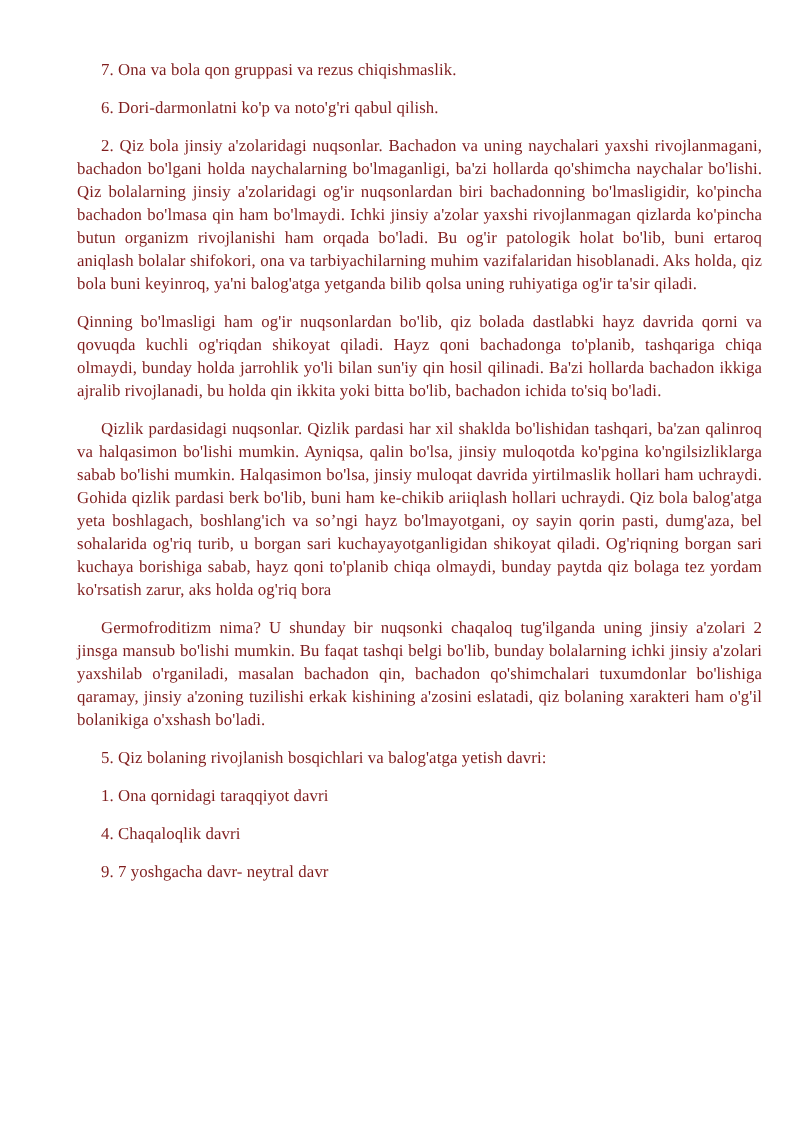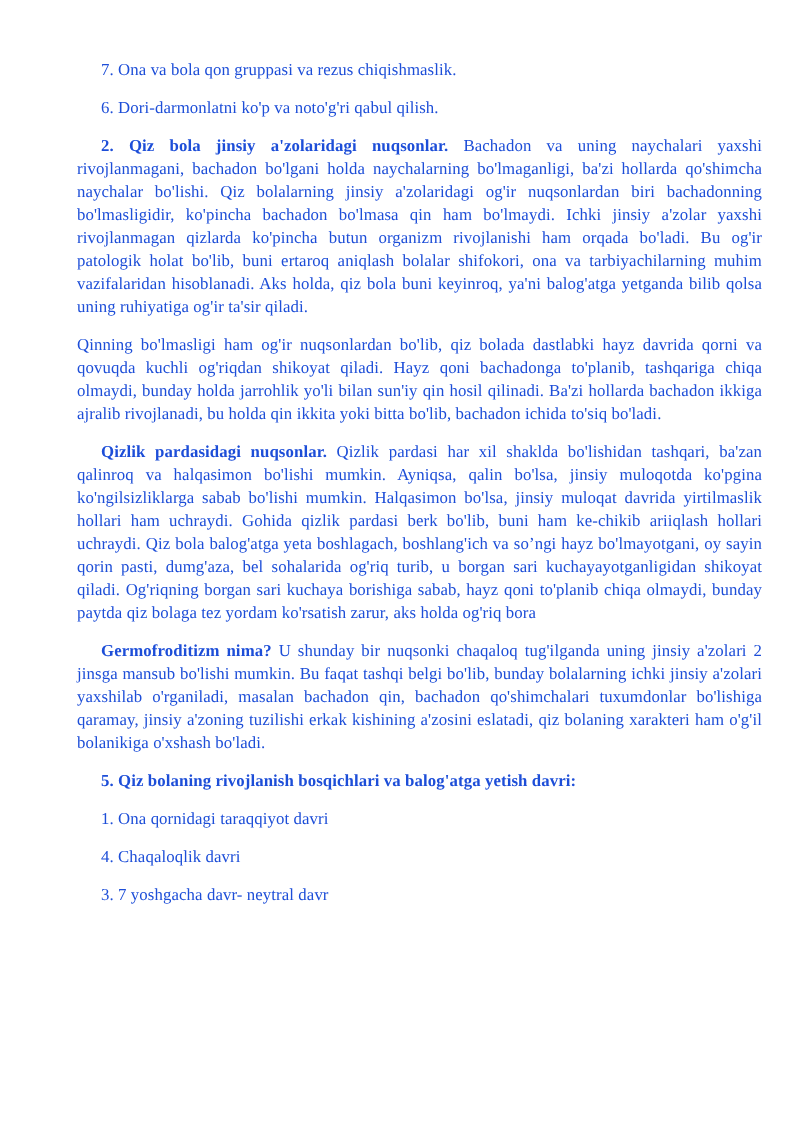--- a/index.html
+++ b/index.html
@@ -19,30 +19,30 @@
     height: 1131px;
     padding: 58px 38px 40px 77px;
     background: #ffffff;
     color: #2e2e2e;
   }
   .para {
     margin: 0 0 15px 0;
     font-size: 16.8px;
     line-height: 23px;
     letter-spacing: 0.1px;
-    color: #1d4ed8;
+    color: #7f1d1d;
   }
   .para.justify {
     text-align: justify;
   }
   .para.indent {
     text-indent: 24px;
   }
   .para b {
-    font-weight: bold;
+    font-weight: normal;
   }
   
   .page {
     text-rendering: geometricPrecision;
     -webkit-font-smoothing: antialiased;
   }
 </style>
 </head>
 <body>
 
@@ -61,15 +61,15 @@
 
 
   <p class="para justify indent"><b>Germofroditizm nima?</b><span> U shunday bir nuqsonki chaqaloq tug'ilganda uning jinsiy a'zolari 2 jinsga mansub bo'lishi mumkin. Bu faqat tashqi belgi bo'lib, bunday bolalarning ichki jinsiy a'zolari yaxshilab o'rganiladi, masalan bachadon qin, bachadon qo'shimchalari tuxumdonlar bo'lishiga qaramay, jinsiy a'zoning tuzilishi erkak kishining a'zosini eslatadi, qiz bolaning xarakteri ham o'g'il bolanikiga o'xshash bo'ladi.</span></p>
 
   <p class="para indent"><b>5. Qiz bolaning rivojlanish bosqichlari va balog'atga yetish davri:</b></p>
 
   <p class="para indent">1. Ona qornidagi taraqqiyot davri</p>
 
   <p class="para indent">4. Chaqaloqlik davri</p>
 
-  <p class="para indent">3. 7 yoshgacha davr- neytral davr</p>
+  <p class="para indent">9. 7 yoshgacha davr- neytral davr</p>
 
 </div>
 
 </body></html>

